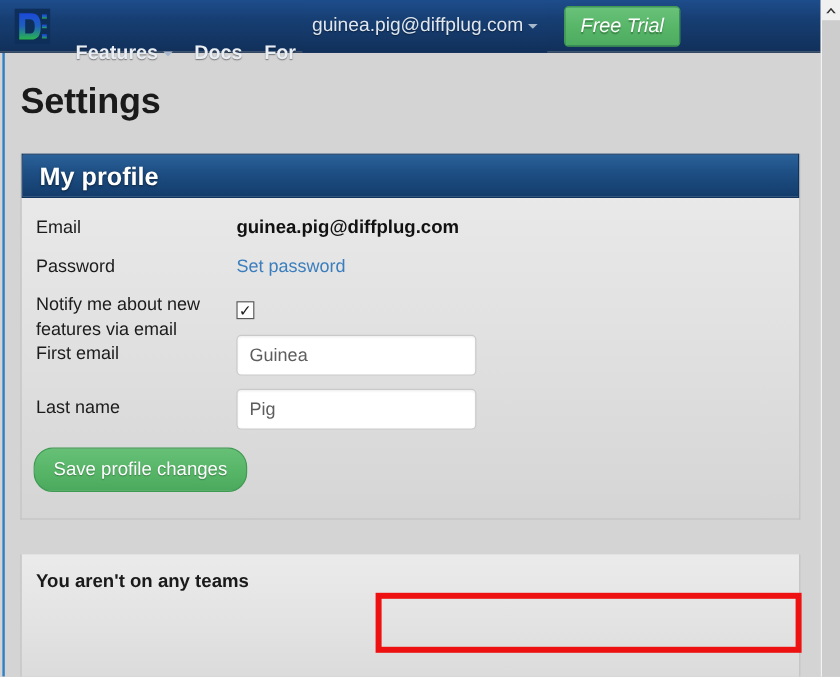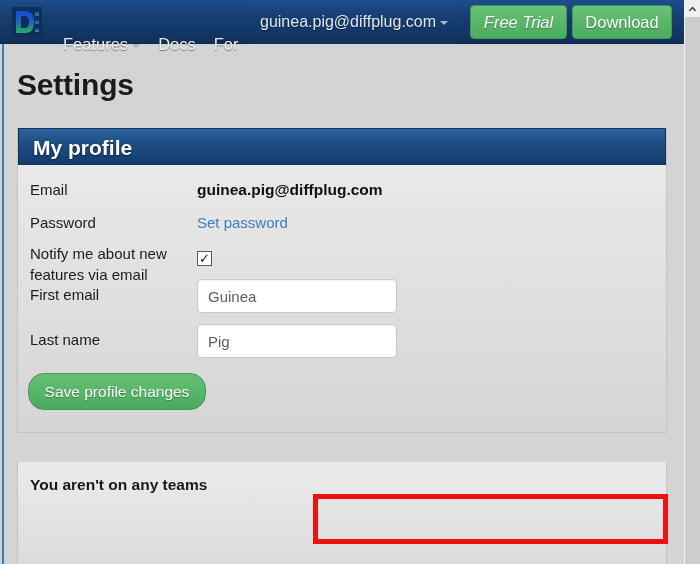--- a/index.html
+++ b/index.html
@@ -48,21 +48,21 @@
     flex: 0 0 auto;
   }
   #logo-mark {
     width: 30px; height: 30px;
     position: relative;
   }
 
   .nav-link {
     color: #e9eef5;
     font-size: 16.5px;
-    font-weight: normal;
+    font-weight: bold;
     padding: 0 9px;
     line-height: 44px;
     white-space: nowrap;
     text-shadow: 0 1px 1px rgba(0,0,0,.45);
     flex: 0 0 auto;
     margin-top: 45px;
   }
   .caret-down {
     display: inline-block;
     width: 0; height: 0;
@@ -343,21 +343,20 @@
     <a class="nav-link"><span>Features</span><i class="caret-down"></i></a>
 
     <a class="nav-link">Docs</a>
 
     <a class="nav-link">For</a>
 
     <a id="account-link"><span>guinea.pig@diffplug.com</span><i class="caret-down"></i></a>
 
     <a class="nav-btn" id="btn-free-trial">Free Trial</a>
 
-    <a class="nav-btn" id="btn-download">Download</a>
   </div>
 
   <div id="left-rule"></div>
 
   <div id="page">
 
     <h1 id="page-title">Settings</h1>
 
     <section class="panel" id="panel-profile">
       <div class="panel-head">

